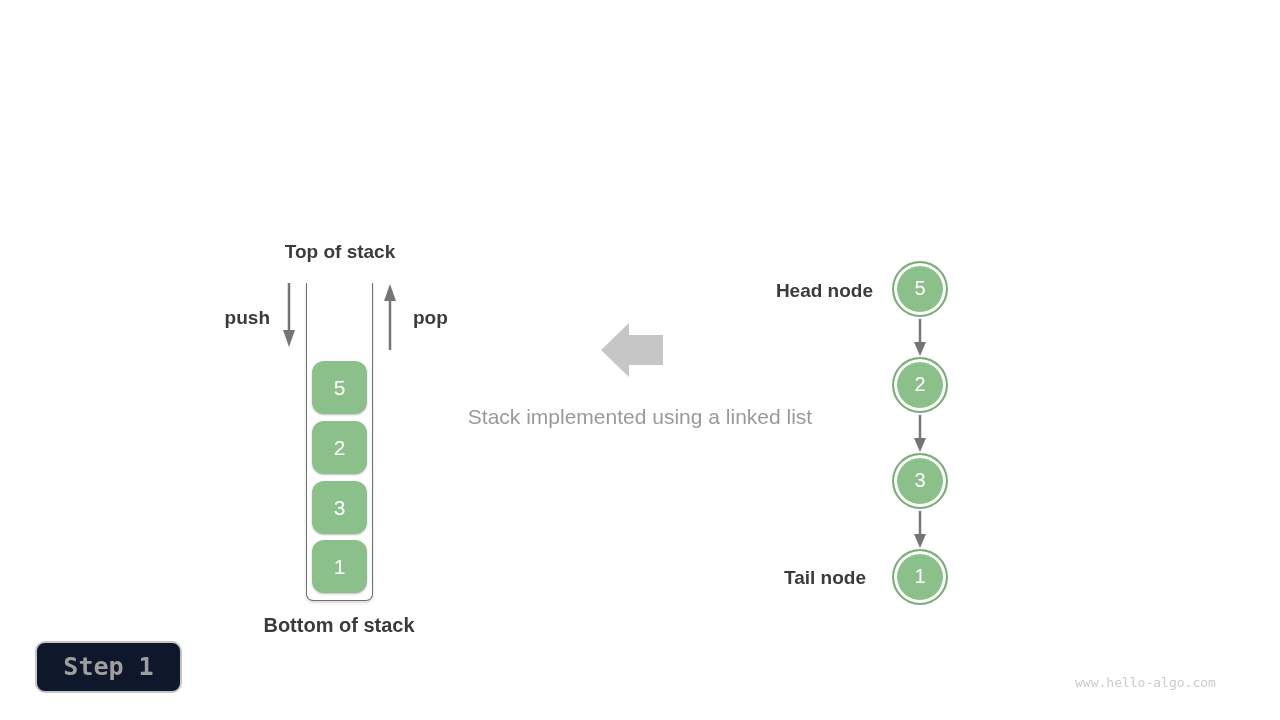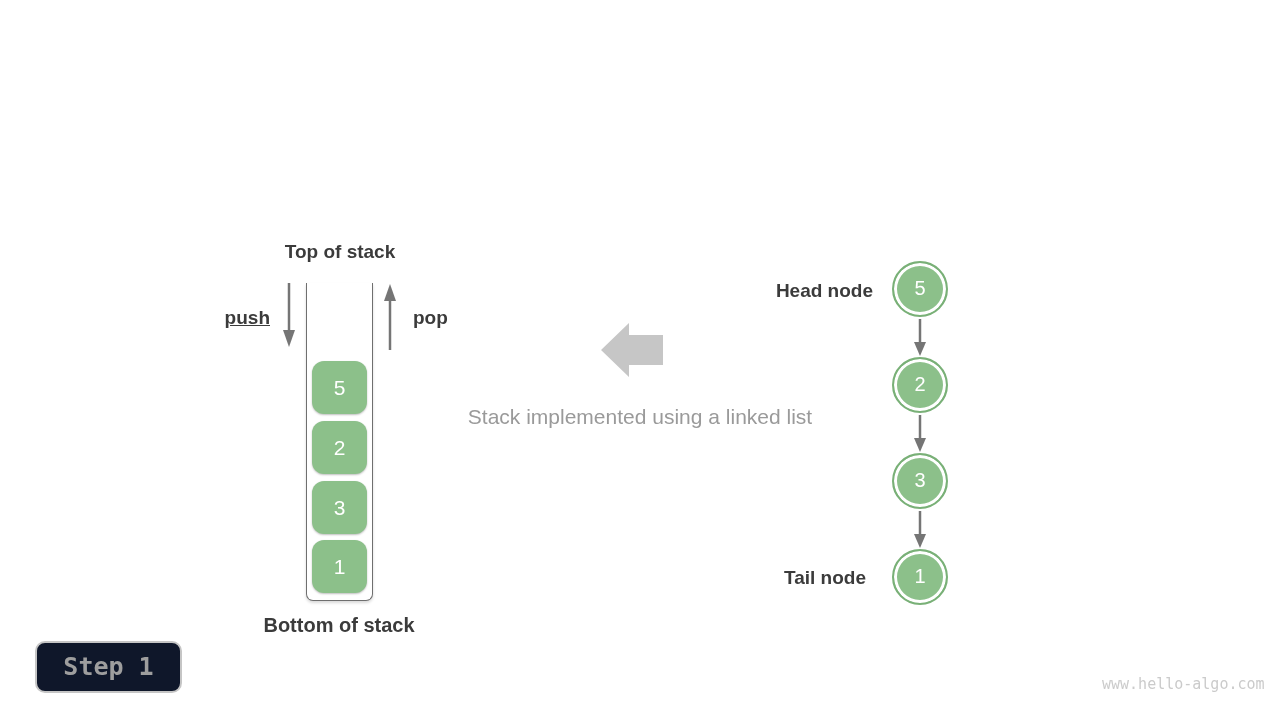--- a/index.html
+++ b/index.html
@@ -86,34 +86,33 @@
     line-height: 48px;
     text-align: center;
   }
 
   
   .watermark {
     left: 1075px; top: 675px;
     width: 170px;
     color: #cbcbcb;
     font-family: "DejaVu Sans Mono", monospace;
-    font-size: 15px;
+    font-size: 13px;
     text-align: left;
     white-space: nowrap;
-    margin-left: 27px;
   }
 </style>
 </head>
 <body>
 
 <div class="canvas">
 
   <div class="abs dark-label center" style="left:240px; top:241px; width:200px;">Top of stack</div>
 
-  <div class="abs dark-label right" style="left:170px; top:307px; width:100px;text-decoration:underline;">push</div>
+  <div class="abs dark-label right" style="left:170px; top:307px; width:100px;">push</div>
 
   <svg class="abs" style="left:282px; top:283px;" width="14" height="66" viewBox="0 0 14 66">
     <line x1="7" y1="0" x2="7" y2="49" stroke="#757575" stroke-width="2.5"></line>
     <polygon points="1,47 13,47 7,64" fill="#757575"></polygon>
   </svg>
 
   <svg class="abs" style="left:383px; top:283px;" width="14" height="68" viewBox="0 0 14 68">
     <line x1="7" y1="67" x2="7" y2="16" stroke="#757575" stroke-width="2.5"></line>
     <polygon points="1,18 13,18 7,1" fill="#757575"></polygon>
   </svg>

